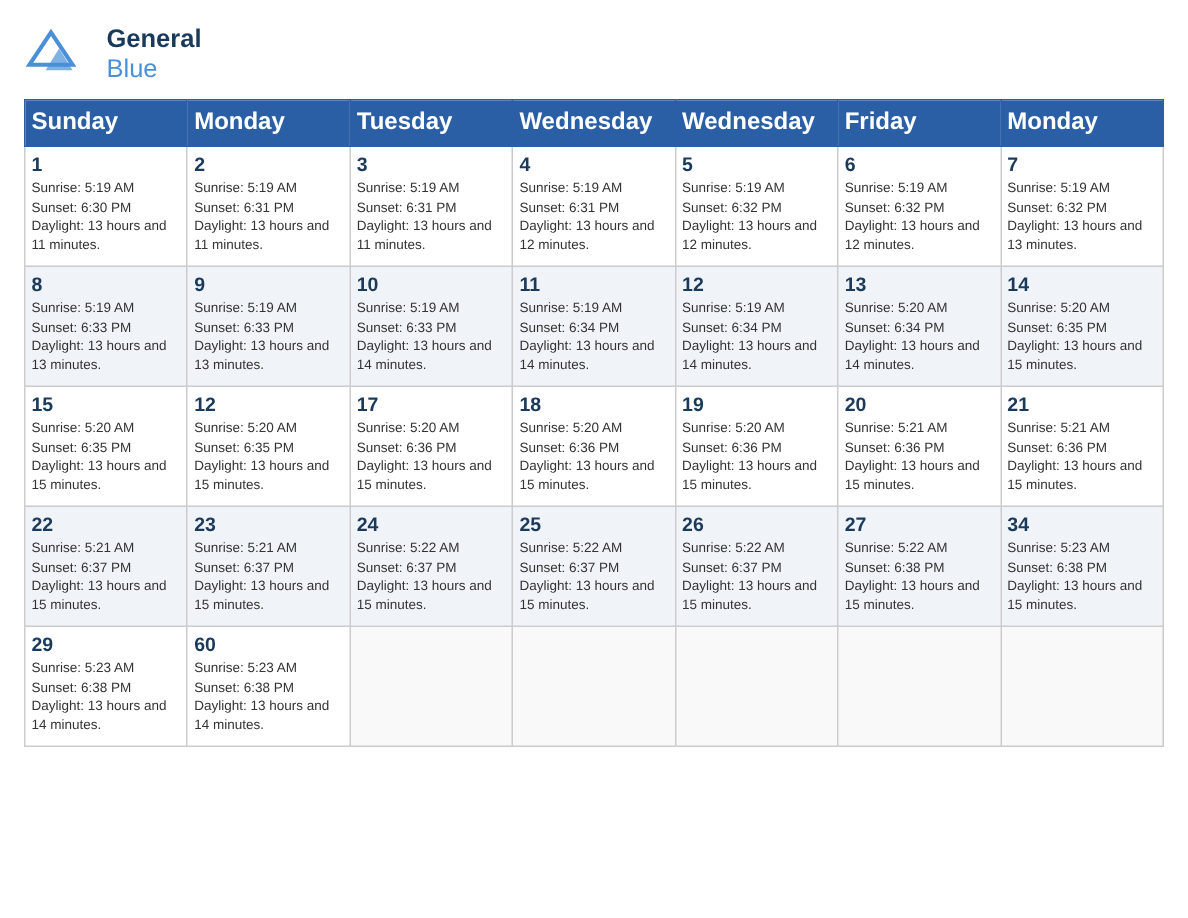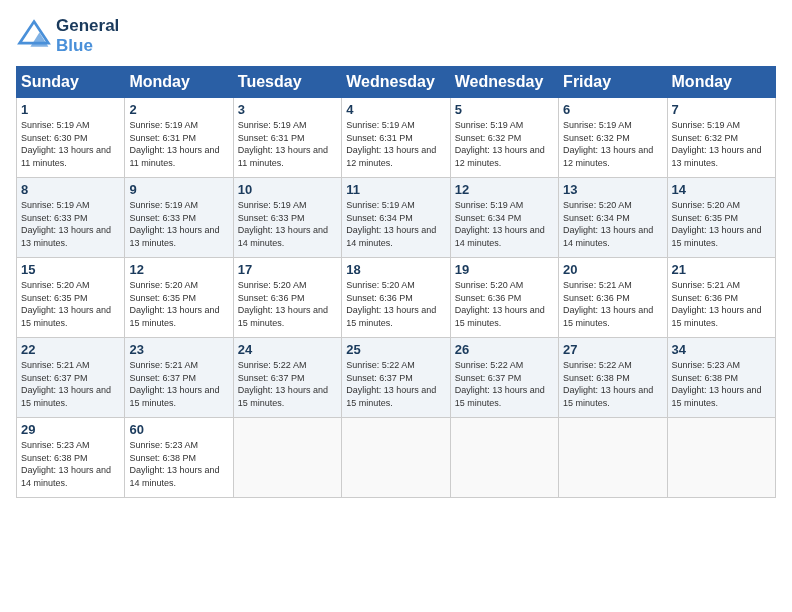--- a/index.html
+++ b/index.html
@@ -12,20 +12,21 @@
     }
     .header-area {
       display: flex;
       justify-content: space-between;
       align-items: flex-start;
       margin-bottom: 10px;
     }
     .logo {
       display: flex;
       align-items: center;
+      gap: 15px;
     }
     .logo-icon {
       width: 36px;
       height: 36px;
       margin-right: 4px;
     }
     .title-block {
       text-align: right;
     }
     .month-title {
@@ -86,21 +87,21 @@
 
 <div class="header-area">
   <div class="logo">
     <svg class="logo-icon" viewBox="0 0 40 40">
       <rect width="40" height="40" fill="transparent"></rect>
       <polygon points="20,4 36,28 4,28" fill="none" stroke="#4a90d9" stroke-width="3"></polygon>
       <polygon points="26,16 36,32 16,32" fill="#4a90d9" opacity="0.7"></polygon>
     </svg>
     <div>
       <div style="font-size:17px;font-weight:bold;color:#1a3a5c;">General</div>
-      <div style="font-size:17px;font-weight:bold;color:#4a90d9;">Blue</div>
+      <div style="font-size:17px;font-weight:normal;color:#4a90d9;">Blue</div>
     </div>
   </div>
   <div class="title-block">
     <div class="month-title"></div>
     <div class="location-title"></div>
   </div>
 </div>
 
 <table>
   <thead>

